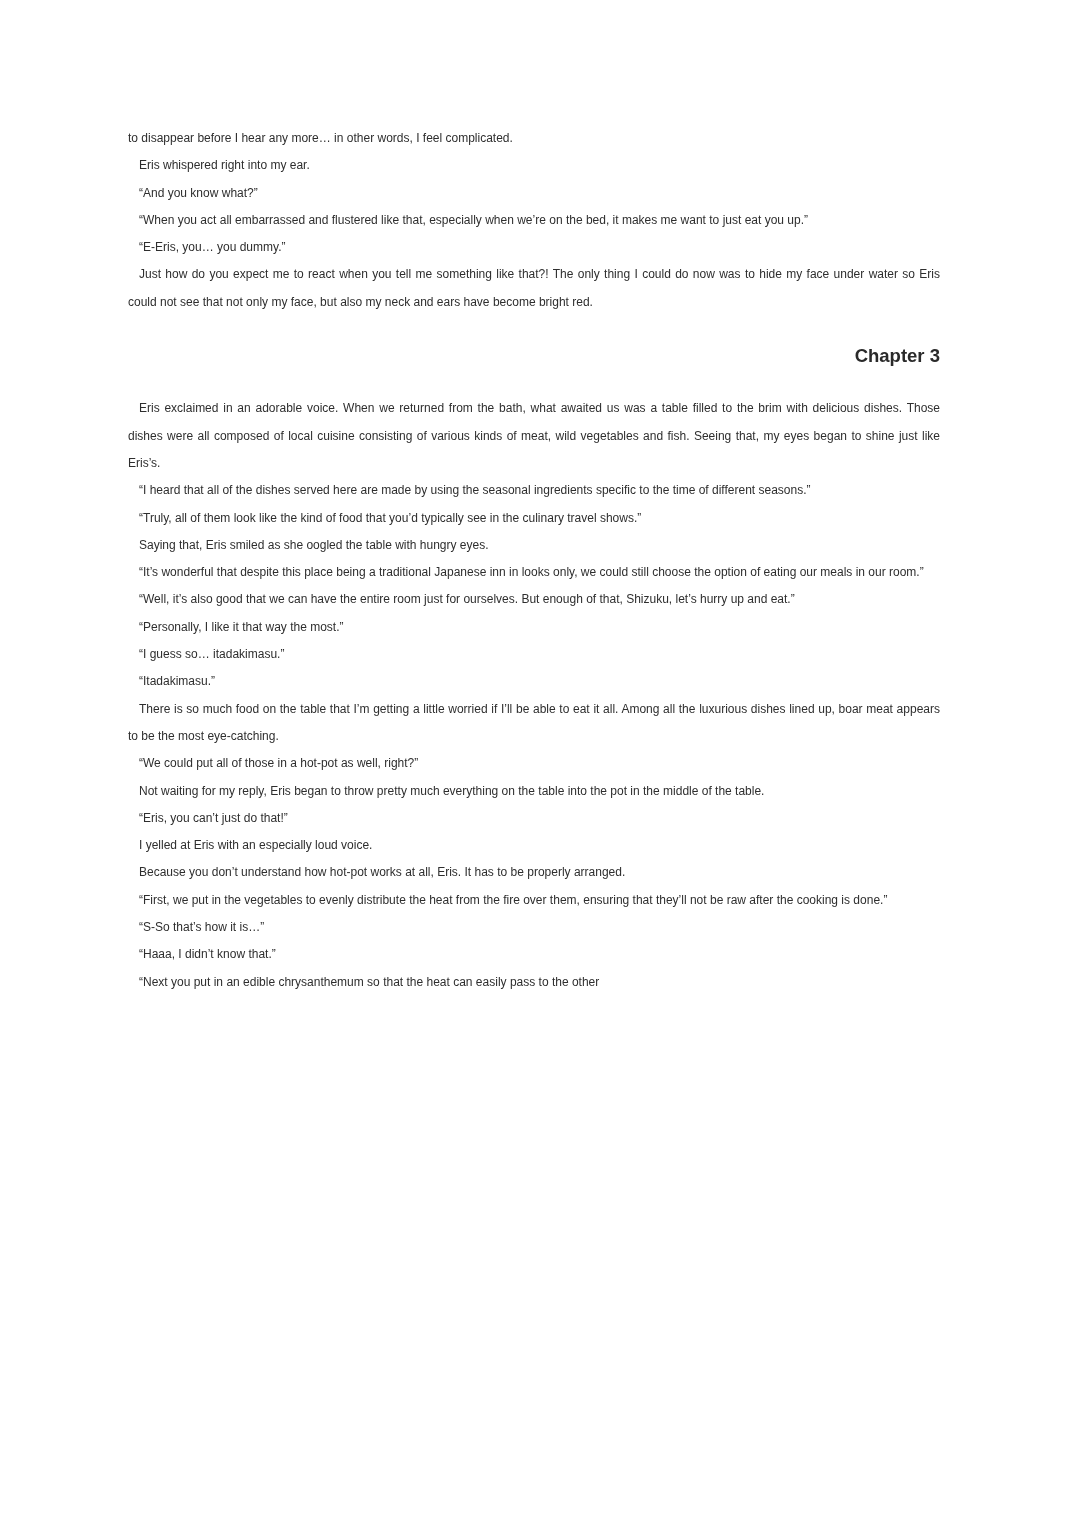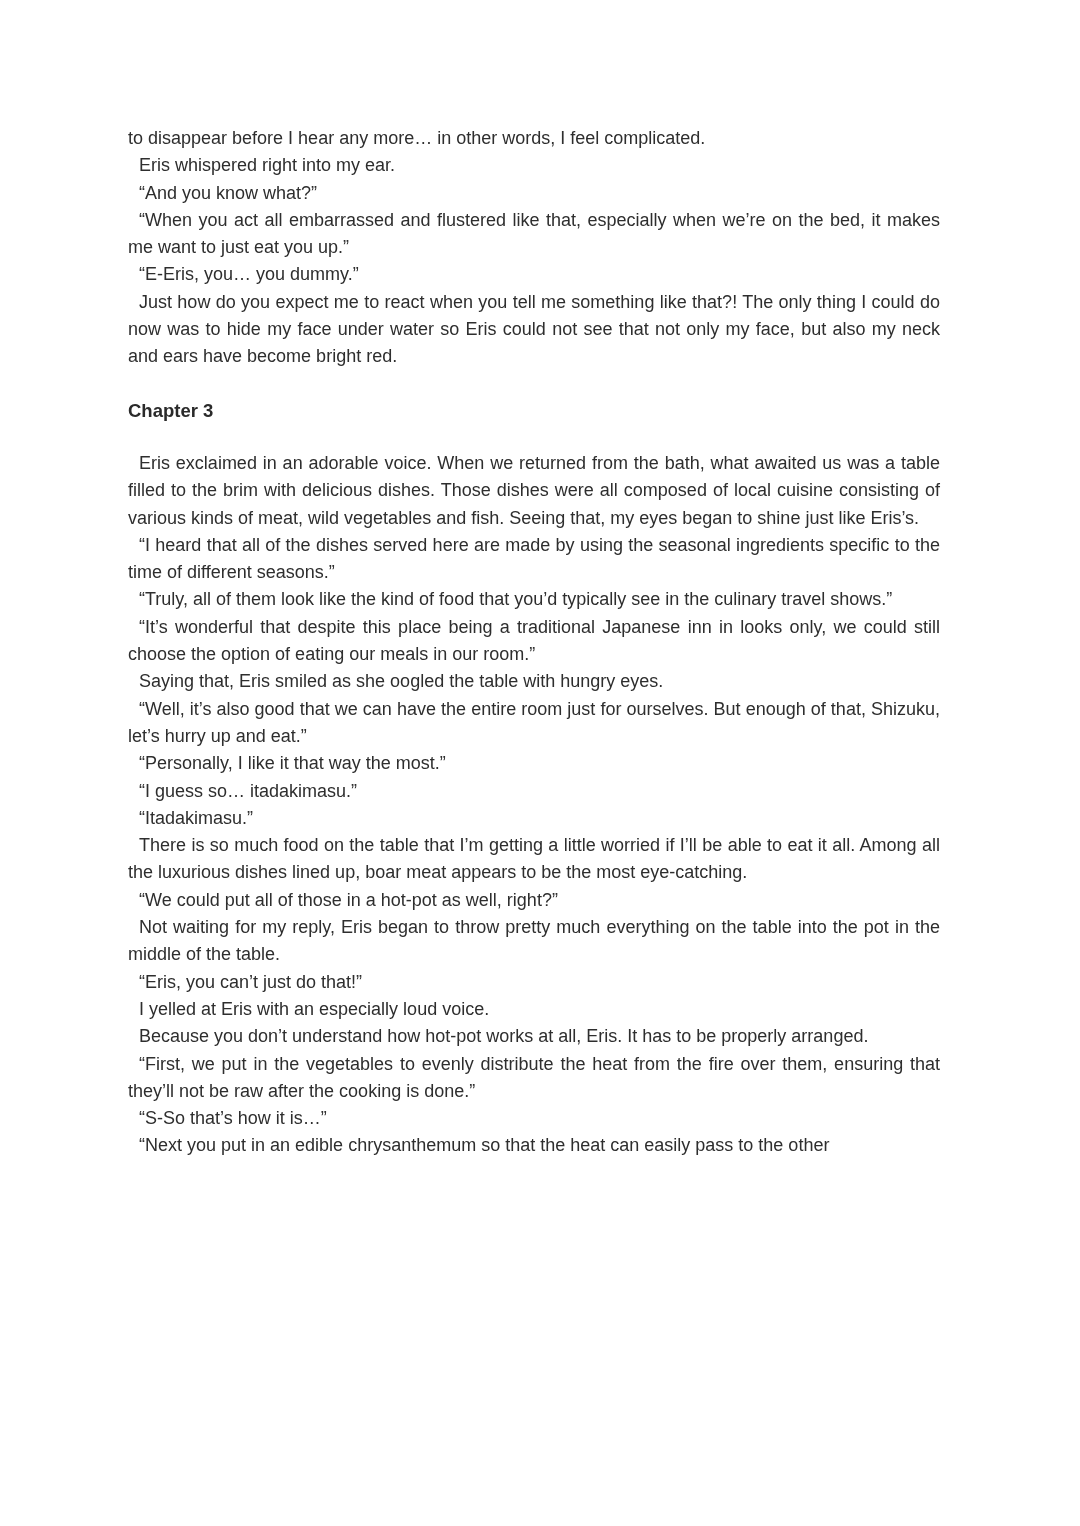--- a/index.html
+++ b/index.html
@@ -18,36 +18,36 @@
     width: 1080px;
     height: 1526px;
     padding: 125px 128px 0 128px;
     background: #ffffff;
   }
   .text-block {
     width: 812px;
   }
   p.para {
     margin: 0;
-    font-size: 18px;
+    font-size: 12px;
     line-height: 27.3px;
     color: #2e2e2e;
     text-align: justify;
     text-indent: 11px;
   }
   p.para.no-indent {
     text-indent: 0;
   }
   .chapter-heading {
     margin: 26px 0 26px 0;
     font-size: 18.5px;
     line-height: 27.3px;
     font-weight: 700;
     color: #2a2a2a;
-    text-align: left;
+    text-align: right;
     width: 812px;
   }
 </style>
 </head>
 <body>
 
 <div class="page">
   <div class="text-block">
       <p class="para no-indent">to disappear before I hear any more… in other words, I feel complicated.</p>
       <p class="para">Eris whispered right into my ear.</p>
@@ -56,29 +56,30 @@
       <p class="para">“E-Eris, you… you dummy.”</p>
       <p class="para">Just how do you expect me to react when you tell me something like that?! The only thing I could do now was to hide my face under water so Eris could not see that not only my face, but also my neck and ears have become bright red.</p>
     </div>
 
   <h2 class="chapter-heading">Chapter 3</h2>
 
   <div class="text-block">
       <p class="para">Eris exclaimed in an adorable voice. When we returned from the bath, what awaited us was a table filled to the brim with delicious dishes. Those dishes were all composed of local cuisine consisting of various kinds of meat, wild vegetables and fish. Seeing that, my eyes began to shine just like Eris’s.</p>
       <p class="para">“I heard that all of the dishes served here are made by using the seasonal ingredients specific to the time of different seasons.”</p>
       <p class="para">“Truly, all of them look like the kind of food that you’d typically see in the culinary travel shows.”</p>
+      <p class="para">Saying that, Eris smiled as she oogled the table with hungry eyes.</p>
       <p class="para">“It’s wonderful that despite this place being a traditional Japanese inn in looks only, we could still choose the option of eating our meals in our room.”</p>
-      <p class="para">Saying that, Eris smiled as she oogled the table with hungry eyes.</p>
       <p class="para">“Well, it’s also good that we can have the entire room just for ourselves. But enough of that, Shizuku, let’s hurry up and eat.”</p>
       <p class="para">“Personally, I like it that way the most.”</p>
       <p class="para">“I guess so… itadakimasu.”</p>
       <p class="para">“Itadakimasu.”</p>
       <p class="para">There is so much food on the table that I’m getting a little worried if I’ll be able to eat it all. Among all the luxurious dishes lined up, boar meat appears to be the most eye-catching.</p>
       <p class="para">“We could put all of those in a hot-pot as well, right?”</p>
       <p class="para">Not waiting for my reply, Eris began to throw pretty much everything on the table into the pot in the middle of the table.</p>
       <p class="para">“Eris, you can’t just do that!”</p>
       <p class="para">I yelled at Eris with an especially loud voice.</p>
       <p class="para">Because you don’t understand how hot-pot works at all, Eris. It has to be properly arranged.</p>
       <p class="para">“First, we put in the vegetables to evenly distribute the heat from the fire over them, ensuring that they’ll not be raw after the cooking is done.”</p>
       <p class="para">“S-So that’s how it is…”</p>
+      <p class="para">“Haaa, I didn’t know that.”</p>
       <p class="para">“Next you put in an edible chrysanthemum so that the heat can easily pass to the other</p>
     </div>
 </div>
 
 </body></html>

